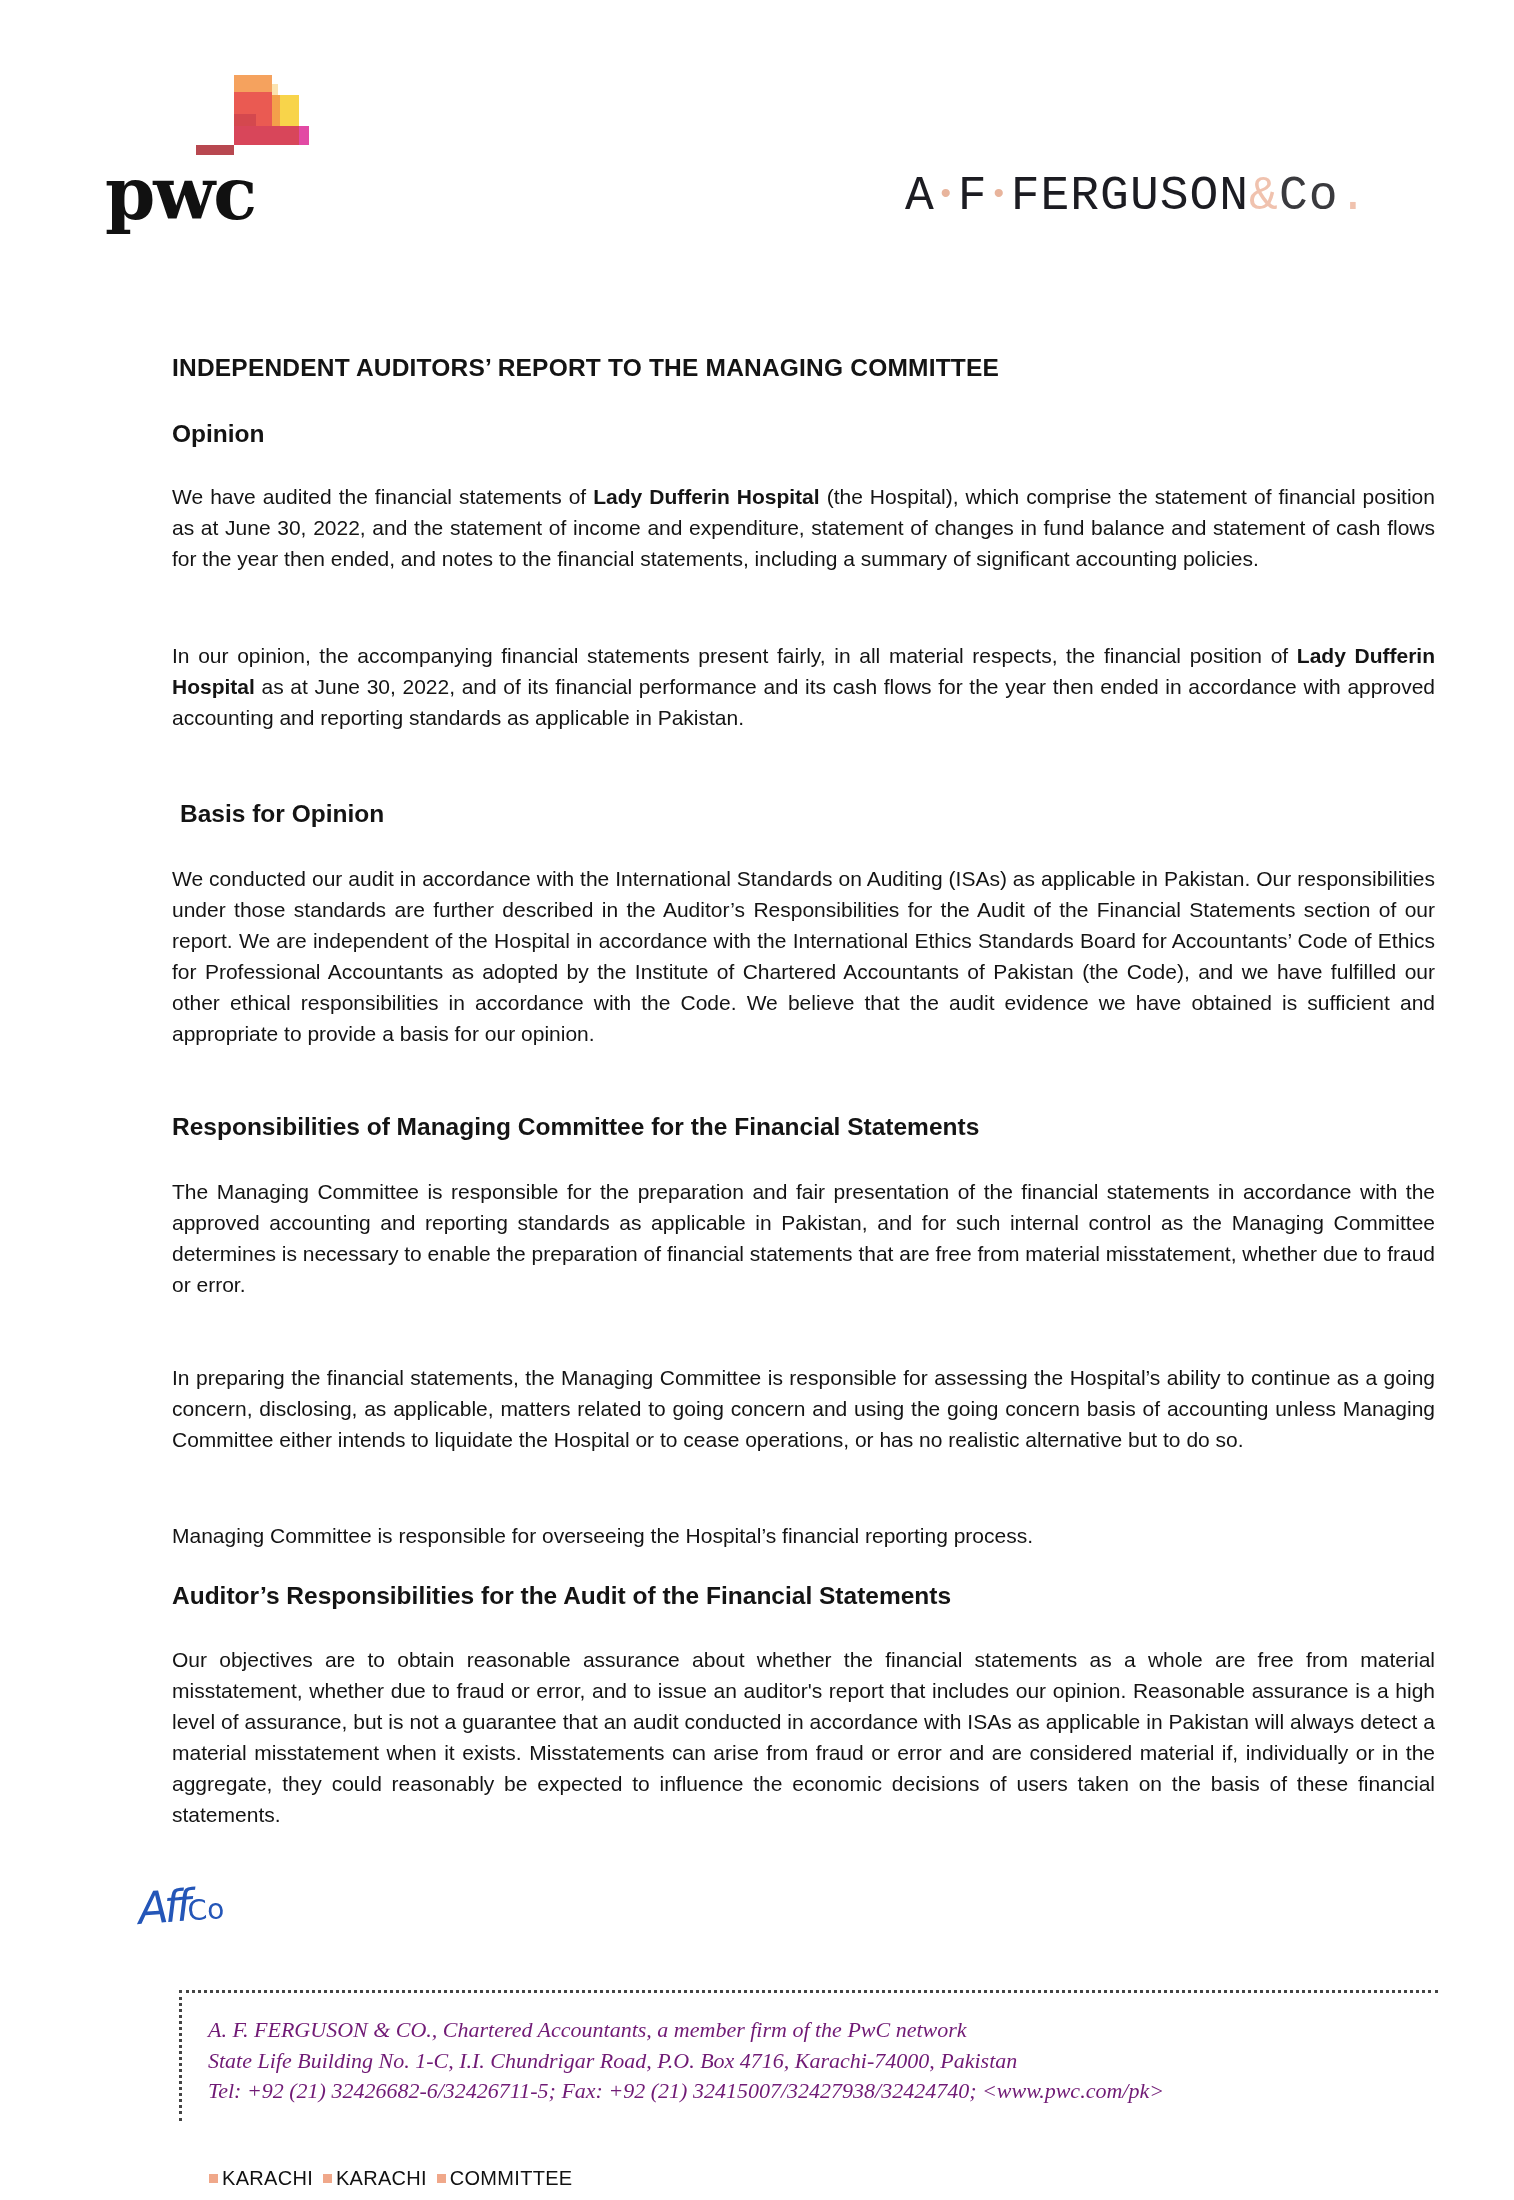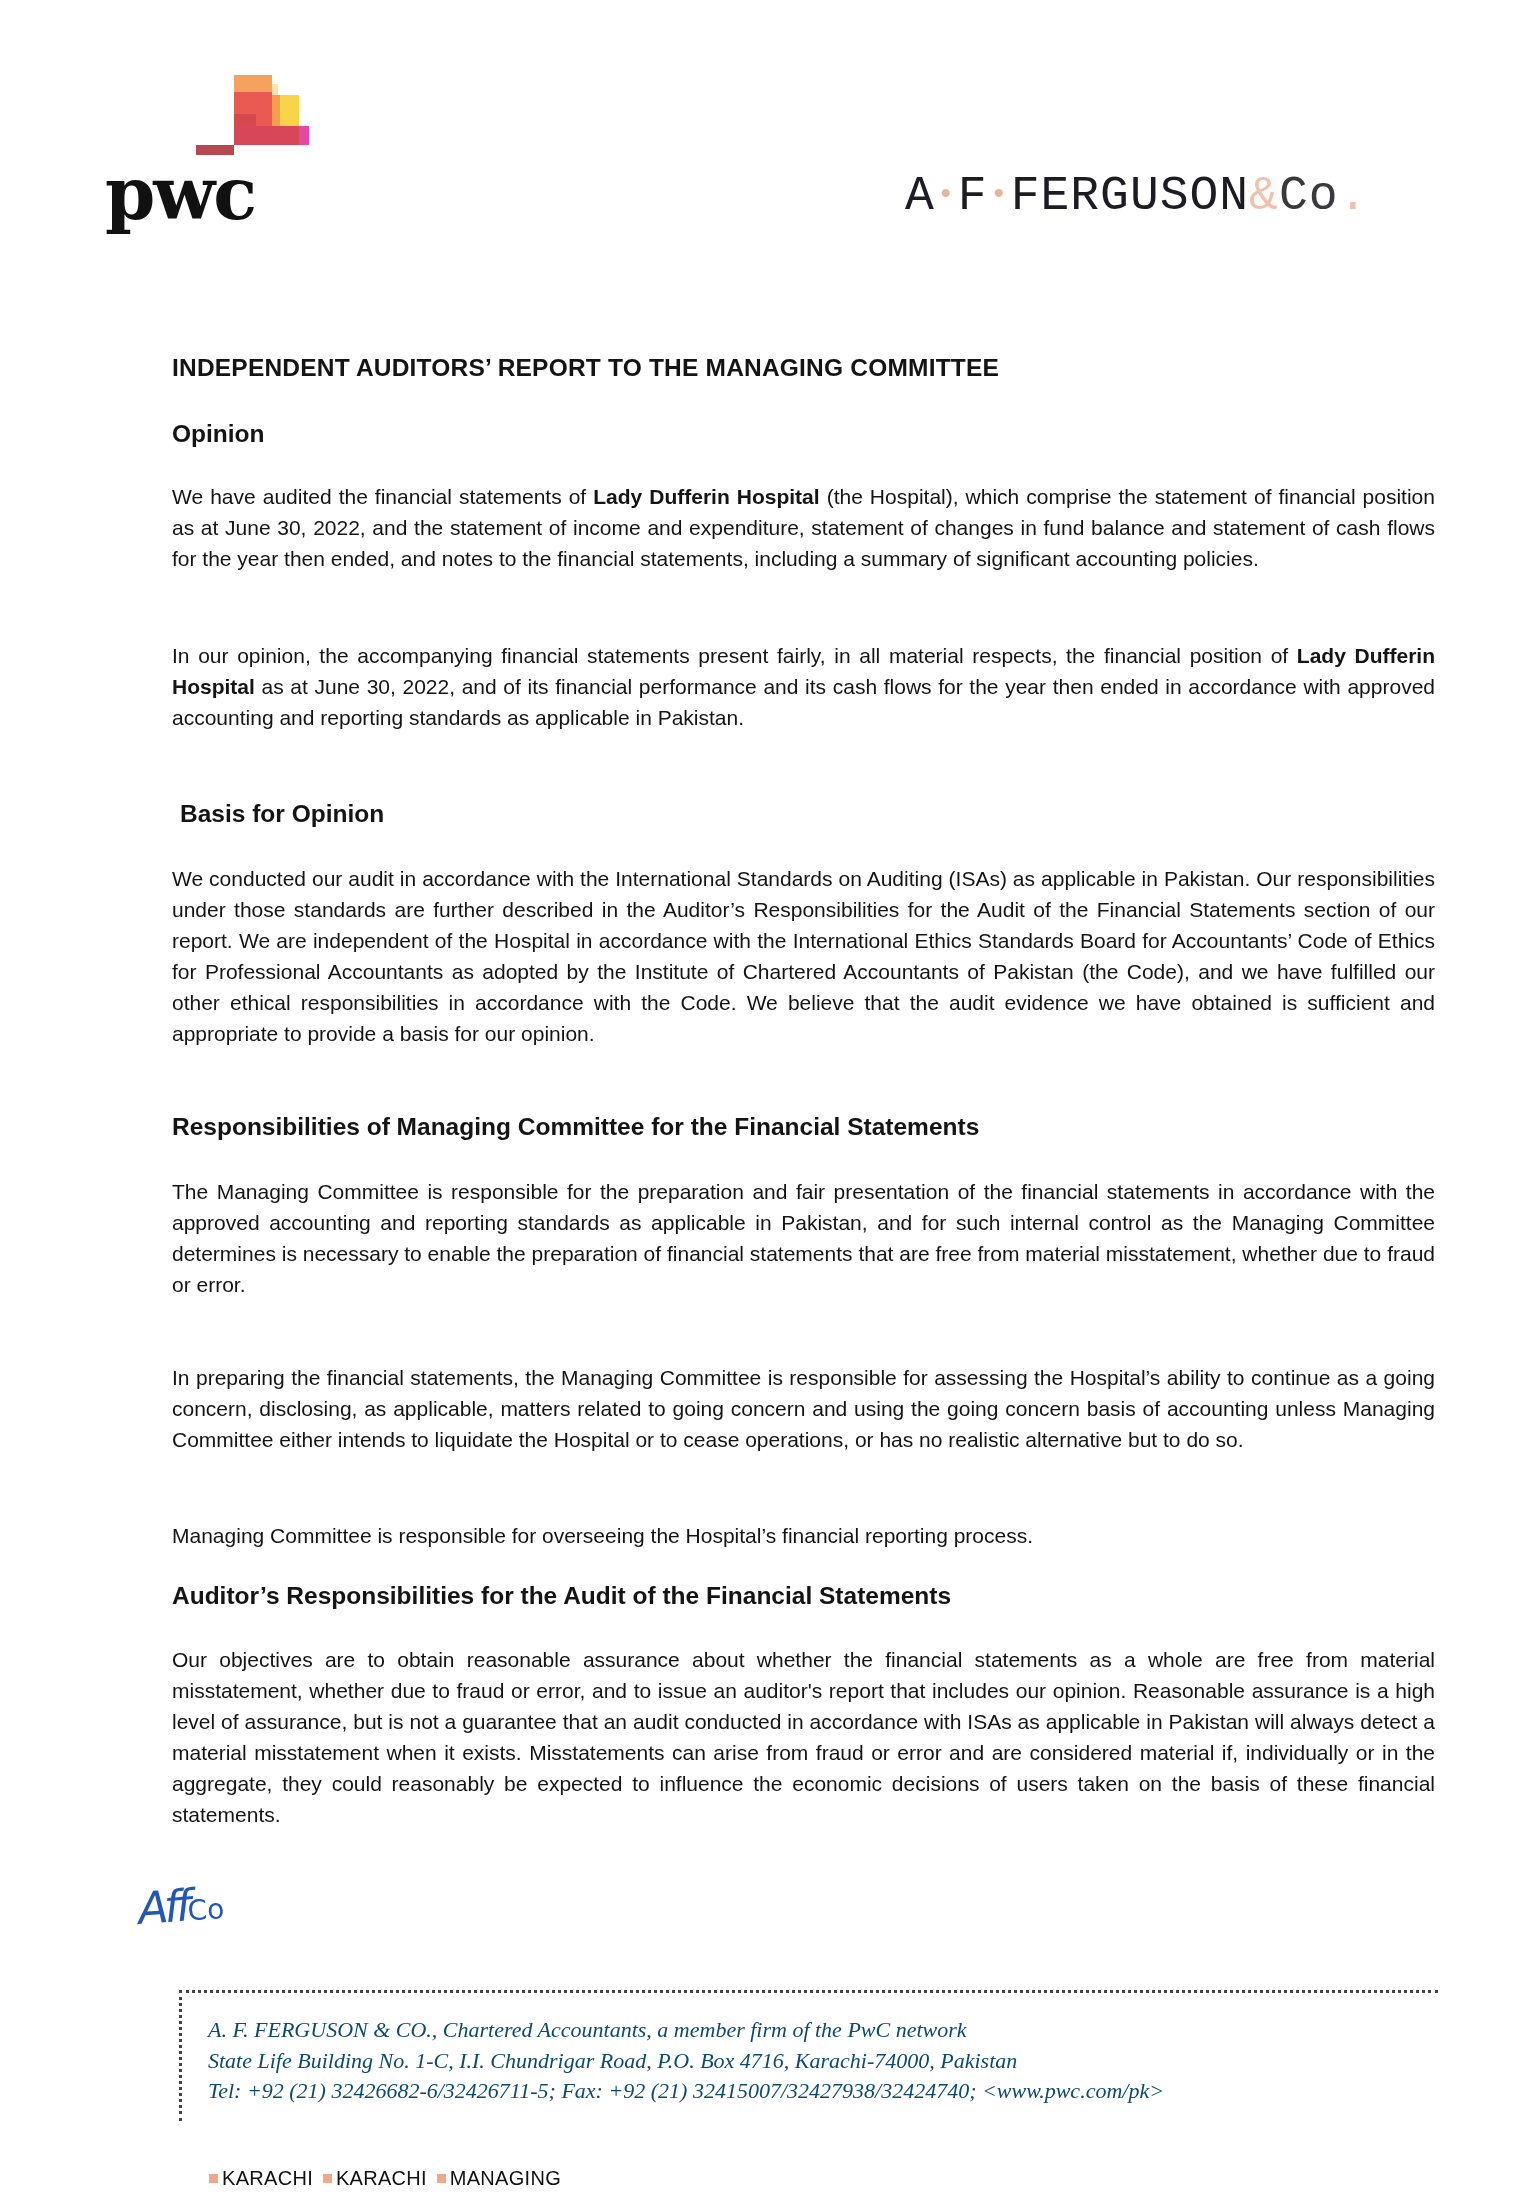--- a/index.html
+++ b/index.html
@@ -24,21 +24,21 @@
   .h { font-weight: bold; font-size: 24.5px; line-height: 30px; white-space: nowrap; }
   .p { font-size: 21px; line-height: 31px; text-align: justify; text-align-last: left; }
   .p b { font-weight: bold; }
 
   
   .sig { position: absolute; left: 138px; top: 1884px; font-family: "DejaVu Sans", sans-serif; font-style: italic; color: #2456b8; font-size: 44px; line-height: 1; letter-spacing: -4px; transform: rotate(-4deg); }
   .sig .co { font-size: 28px; letter-spacing: 0; font-style: normal; }
 
   
   .addr-box { position: absolute; left: 179px; top: 1990px; width: 1256px; height: 128px; border-top: 3px dotted #444; border-left: 3px dotted #444; }
-  .addr { position: absolute; left: 208px; font-family: "Liberation Serif", "DejaVu Serif", serif; font-style: italic; font-size: 22px; line-height: 31px; white-space: nowrap; color: #0c4a6e; }
+  .addr { position: absolute; left: 208px; font-family: "Liberation Serif", "DejaVu Serif", serif; font-style: italic; font-size: 22px; line-height: 31px; white-space: nowrap; color: #701a75; }
 
   
   .offices { position: absolute; left: 205px; top: 2167px; font-family: "Liberation Sans", "DejaVu Sans", sans-serif; font-size: 20px; color: #111; white-space: nowrap; letter-spacing: 0.3px; }
   .offices .sq { display: inline-block; width: 9px; height: 9px; background: #f0a88a; margin: 0 4px 2px 4px; vertical-align: middle; }
 </style>
 </head>
 <body>
 
 <div class="pwc-logo">
   <div class="pwc-block" style="left:134px; top:5px; width:38px; height:20px; background:#f5a25e;"></div>
@@ -77,14 +77,14 @@
 <div class="sig"><span>Aff</span><span class="co">Co</span></div>
 
 <div class="addr-box"></div>
 <div class="addr" style="top:2014px;">A. F. FERGUSON &amp; CO., Chartered Accountants, a member firm of the PwC network</div>
 <div class="addr" style="top:2045px;">State Life Building No. 1-C, I.I. Chundrigar Road, P.O. Box 4716, Karachi-74000, Pakistan</div>
 <div class="addr" style="top:2075px;">Tel: +92 (21) 32426682-6/32426711-5; Fax: +92 (21) 32415007/32427938/32424740; &lt;www.pwc.com/pk&gt;</div>
 
 <div class="offices">
   <span class="sq"></span><span>KARACHI</span>
   <span class="sq"></span><span>KARACHI</span>
-  <span class="sq"></span><span>MANAGING</span>
+  <span class="sq"></span><span>COMMITTEE</span>
 </div>
 
 </body></html>

